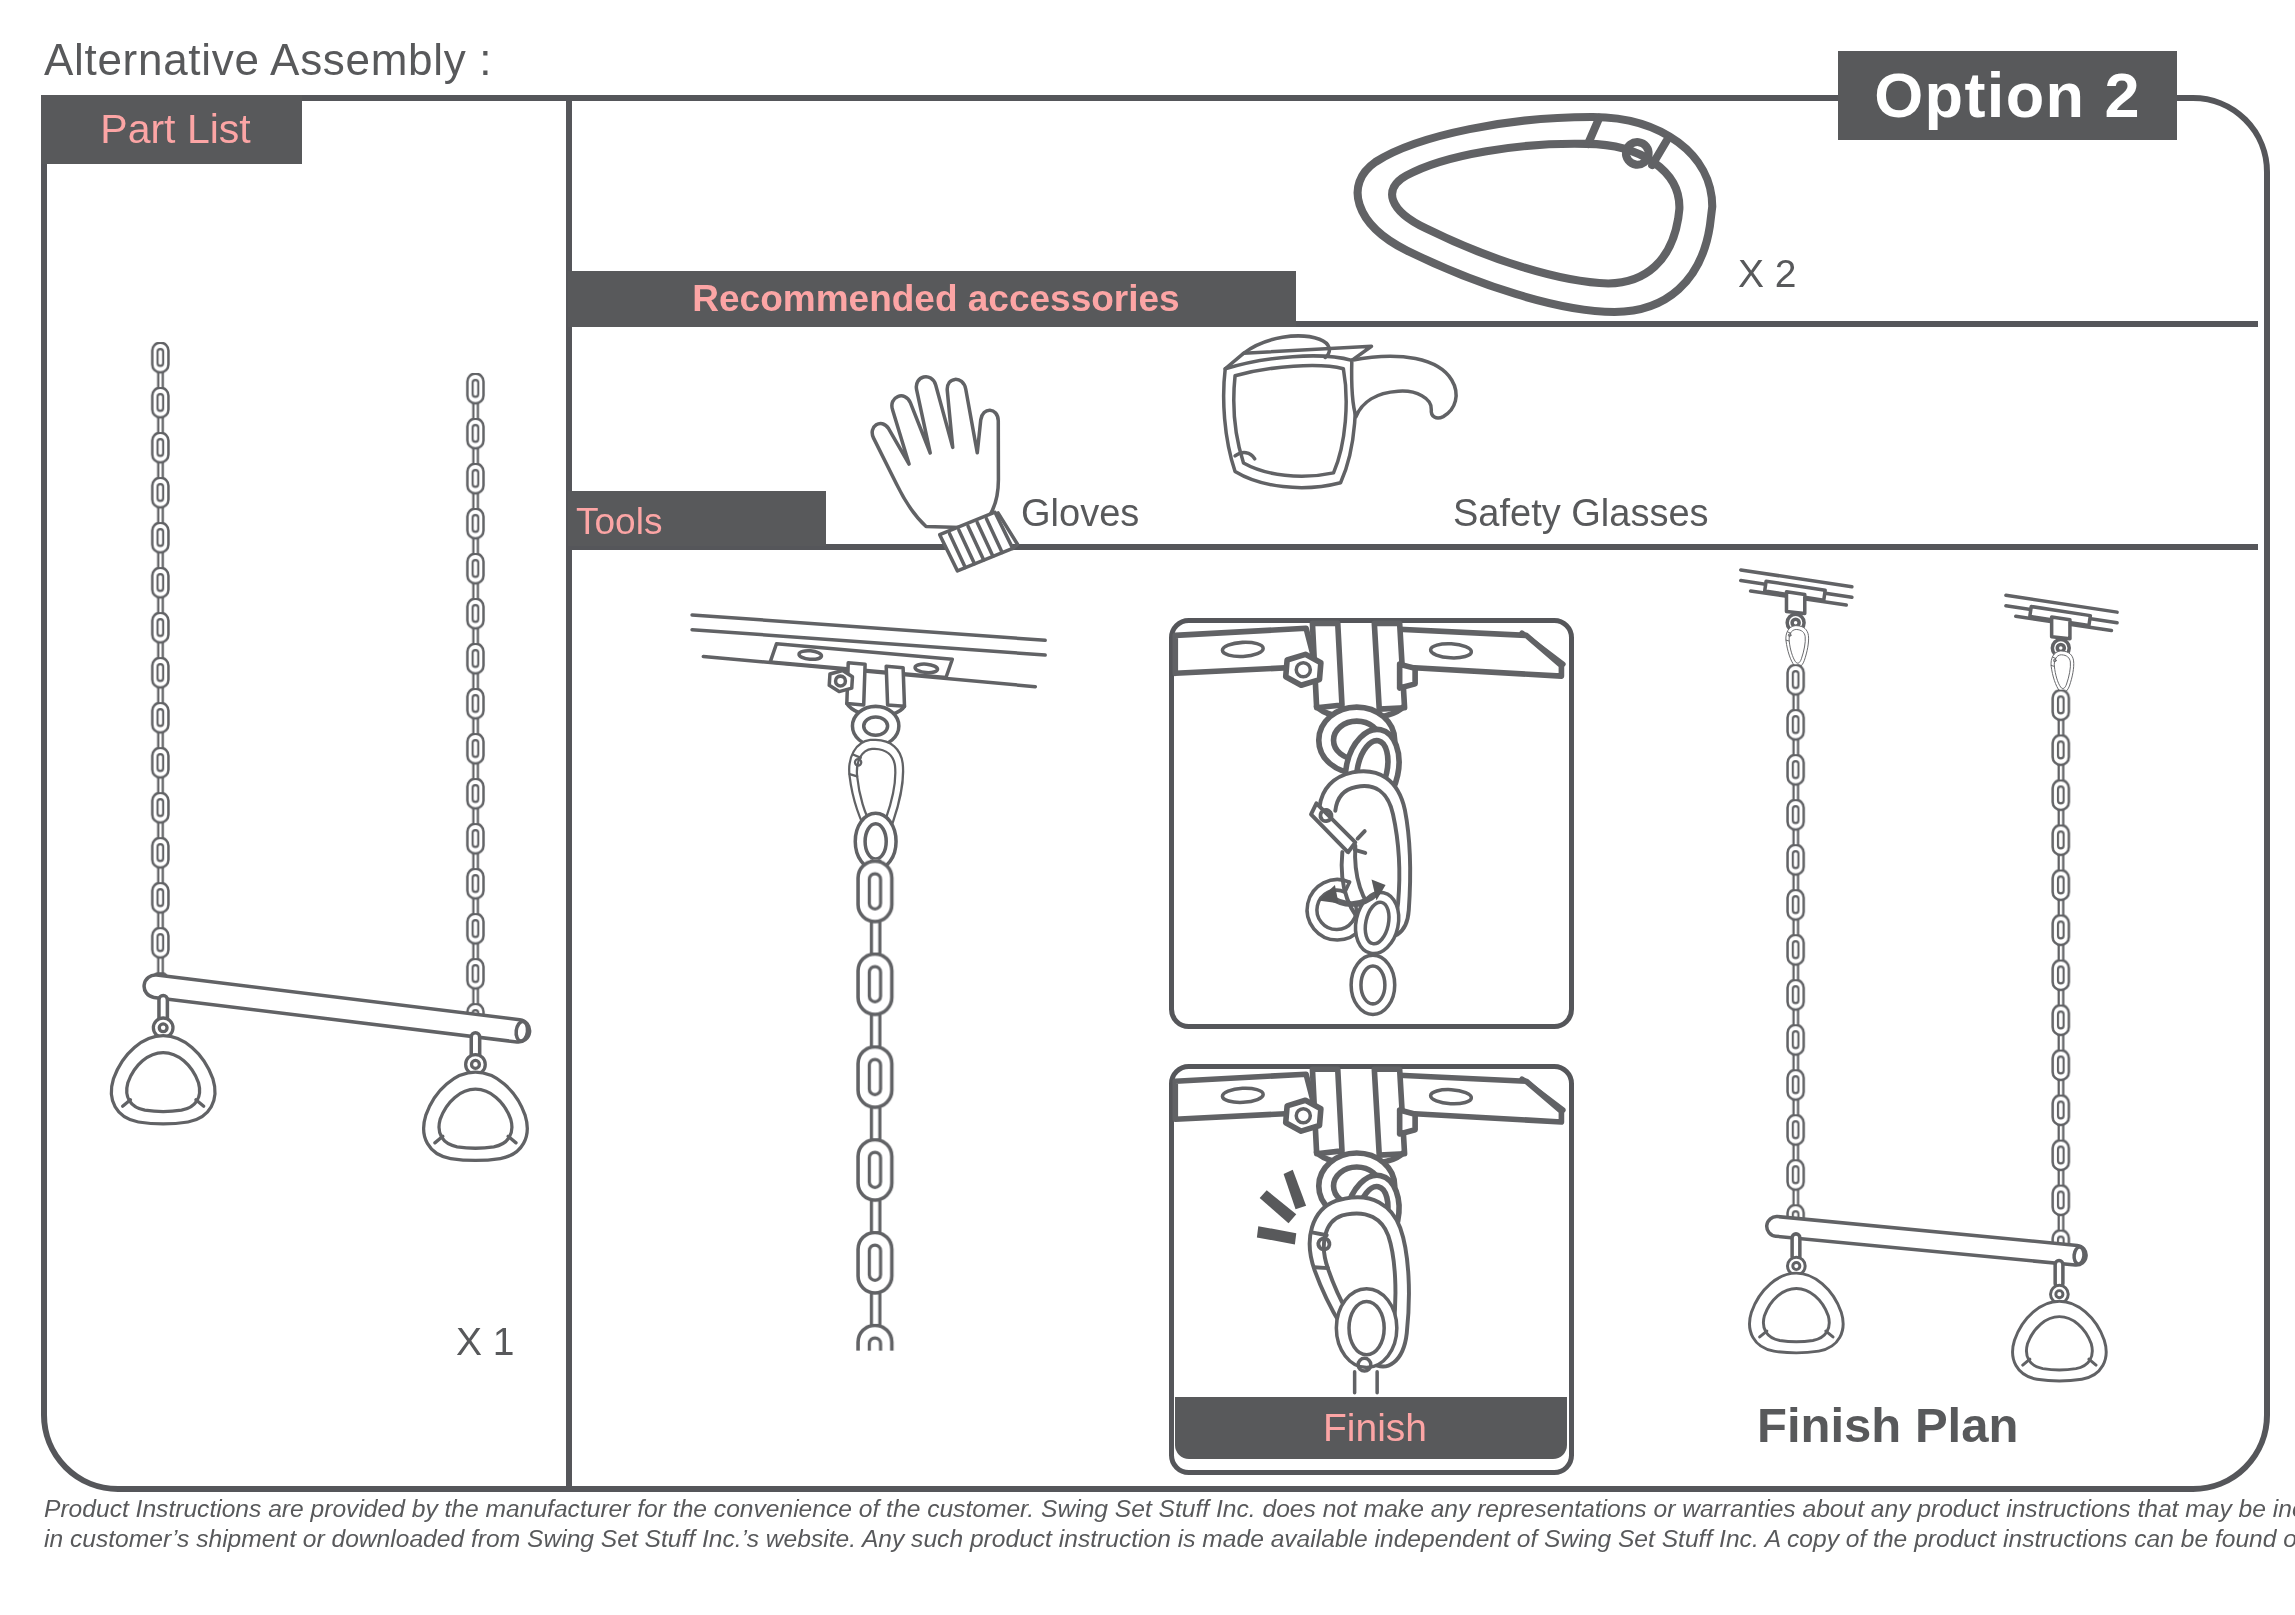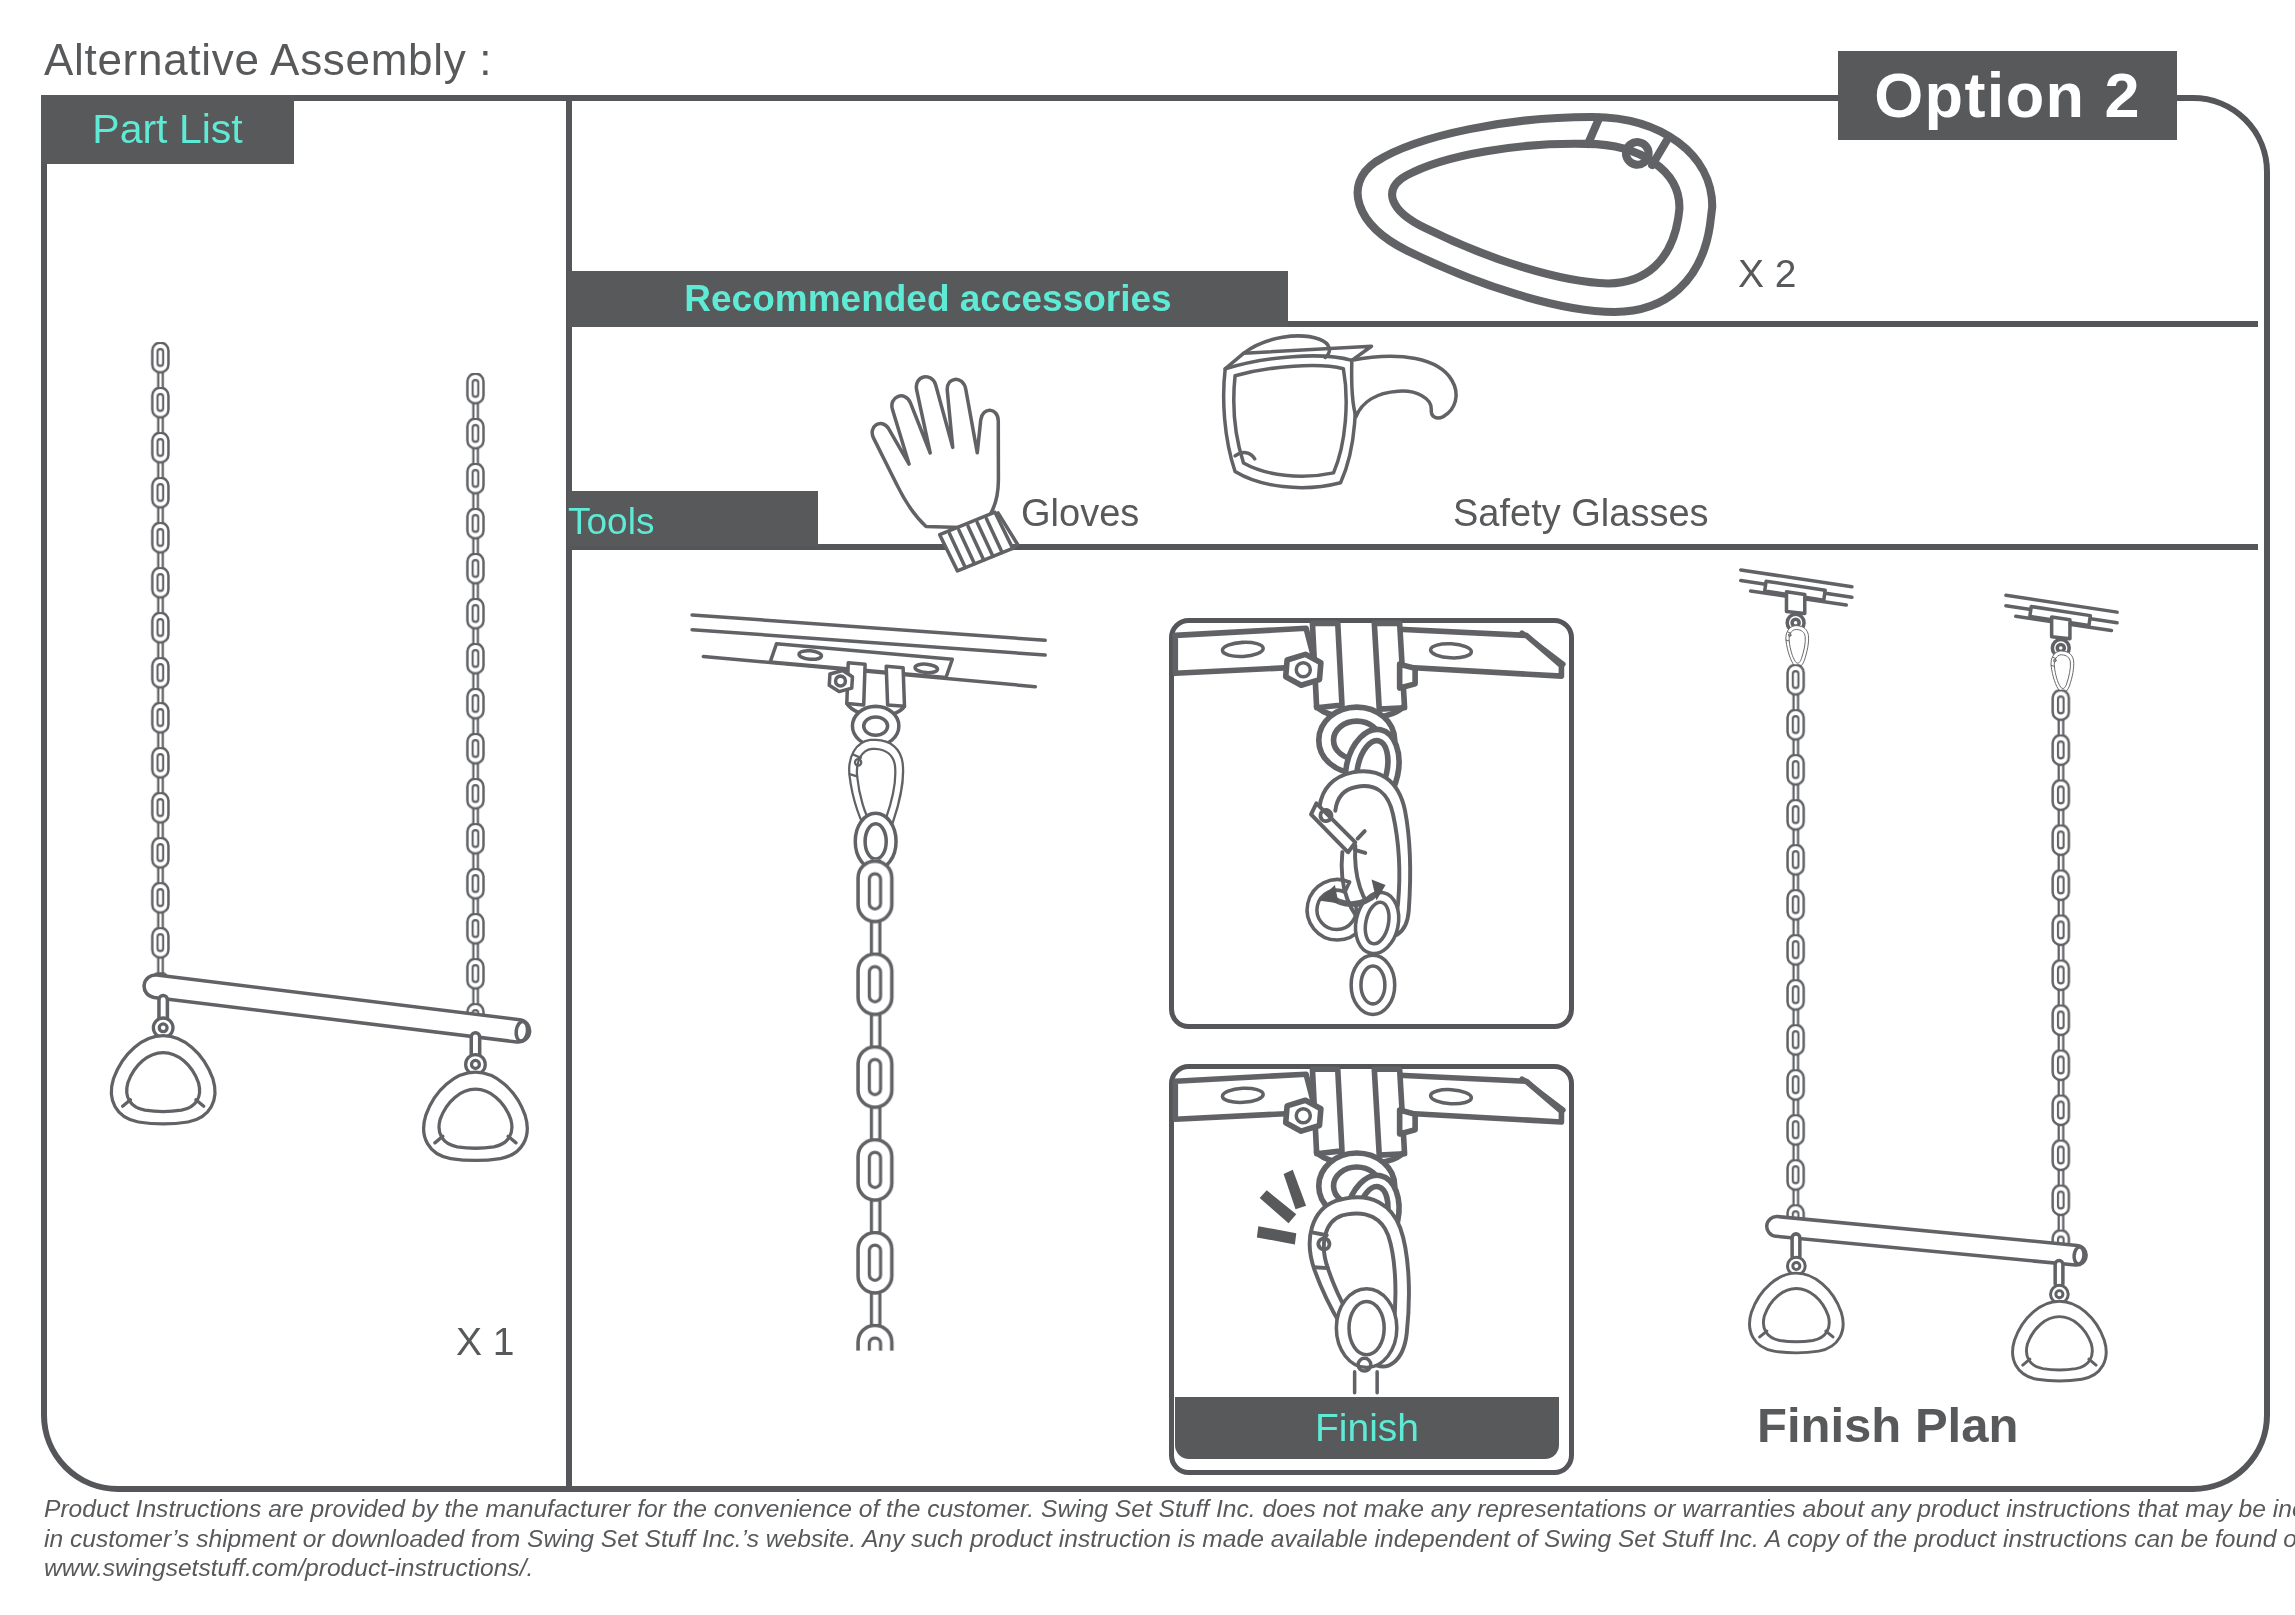--- a/index.html
+++ b/index.html
@@ -17,21 +17,21 @@
     z-index:3; letter-spacing:1.4px;margin-top:40px;
   }
   .container {
     left:41px; top:95px; width:2217px; height:1385px;
     border:6.3px solid #55565a; border-radius:0 77px 77px 77px; z-index:0;
     background:#fff;
   }
   .v-div { left:566px; top:95px; width:5.6px; height:1392px; background:#55565a; z-index:1; }
   .h-div1 { left:566px; top:321px; width:1692px; height:5.6px; background:#55565a; z-index:1; }
   .h-div2 { left:566px; top:544px; width:1692px; height:5.6px; background:#55565a; z-index:1; }
-  .dark-bar { background:var(--accent); color:#5eead4; z-index:3; }
+  .dark-bar { background:var(--accent); color:#fca5a5; z-index:3;padding-left:8px; }
   .part-list-badge { left:41px; top:95px; width:253px; height:69px; font-size:41px; text-align:center; line-height:69px; }
   .rec-bar { left:568px; top:271px; width:720px; height:56px; font-size:37px; text-align:center; line-height:56px;font-weight:bold; }
   .tools-bar { left:568px; top:491px; width:250px; height:55px; font-size:37px; text-align:left; line-height:61px; }
   .finish-bar { left:1175px; top:1397px; width:384px; height:62px; font-size:39px; text-align:center; line-height:62px; border-radius:0 0 14px 14px; }
   .qty { font-size:39px; z-index:3; }
   .x2-label { left:1738px; top:252px; }
   .x1-label { left:456px; top:1320px; }
   .item-label { font-size:38px; z-index:3; }
   .gloves-label { left:1021px; top:492px; }
   .glasses-label { left:1453px; top:492px; }
@@ -65,21 +65,20 @@
 <div class="abs item-label gloves-label">Gloves</div>
 <div class="abs item-label glasses-label">Safety Glasses</div>
 <div class="abs detail-box box1"></div>
 <div class="abs detail-box box2"></div>
 <div class="abs dark-bar finish-bar">Finish</div>
 <div class="abs finish-plan-label">Finish Plan</div>
 
 <div class="abs footer">
   <div>Product Instructions are provided by the manufacturer for the convenience of the customer. Swing Set Stuff Inc. does not make any representations or warranties about any product instructions that may be included</div>
   <div>in customer’s shipment or downloaded from Swing Set Stuff Inc.’s website. Any such product instruction is made available independent of Swing Set Stuff Inc.  A copy of the product instructions can be found on</div>
-  <div>www.swingsetstuff.com/product-instructions/.</div>
 </div>
 
 <svg class="art" width="2295" height="1616" viewBox="0 0 3263 2297">
   <defs>
     <pattern id="chainS" width="30" height="64" patternUnits="userSpaceOnUse">
       <rect x="12" y="-26" width="6.5" height="34" rx="3.2" fill="#fff" stroke="#616265" stroke-width="3.2"></rect>
       <rect x="12" y="38" width="6.5" height="34" rx="3.2" fill="#fff" stroke="#616265" stroke-width="3.2"></rect>
       <rect x="3.5" y="1" width="23" height="42" rx="11" fill="#fff" stroke="#616265" stroke-width="3.5"></rect>
       <rect x="11" y="10" width="8" height="24" rx="4" fill="none" stroke="#616265" stroke-width="3"></rect>
     </pattern>

